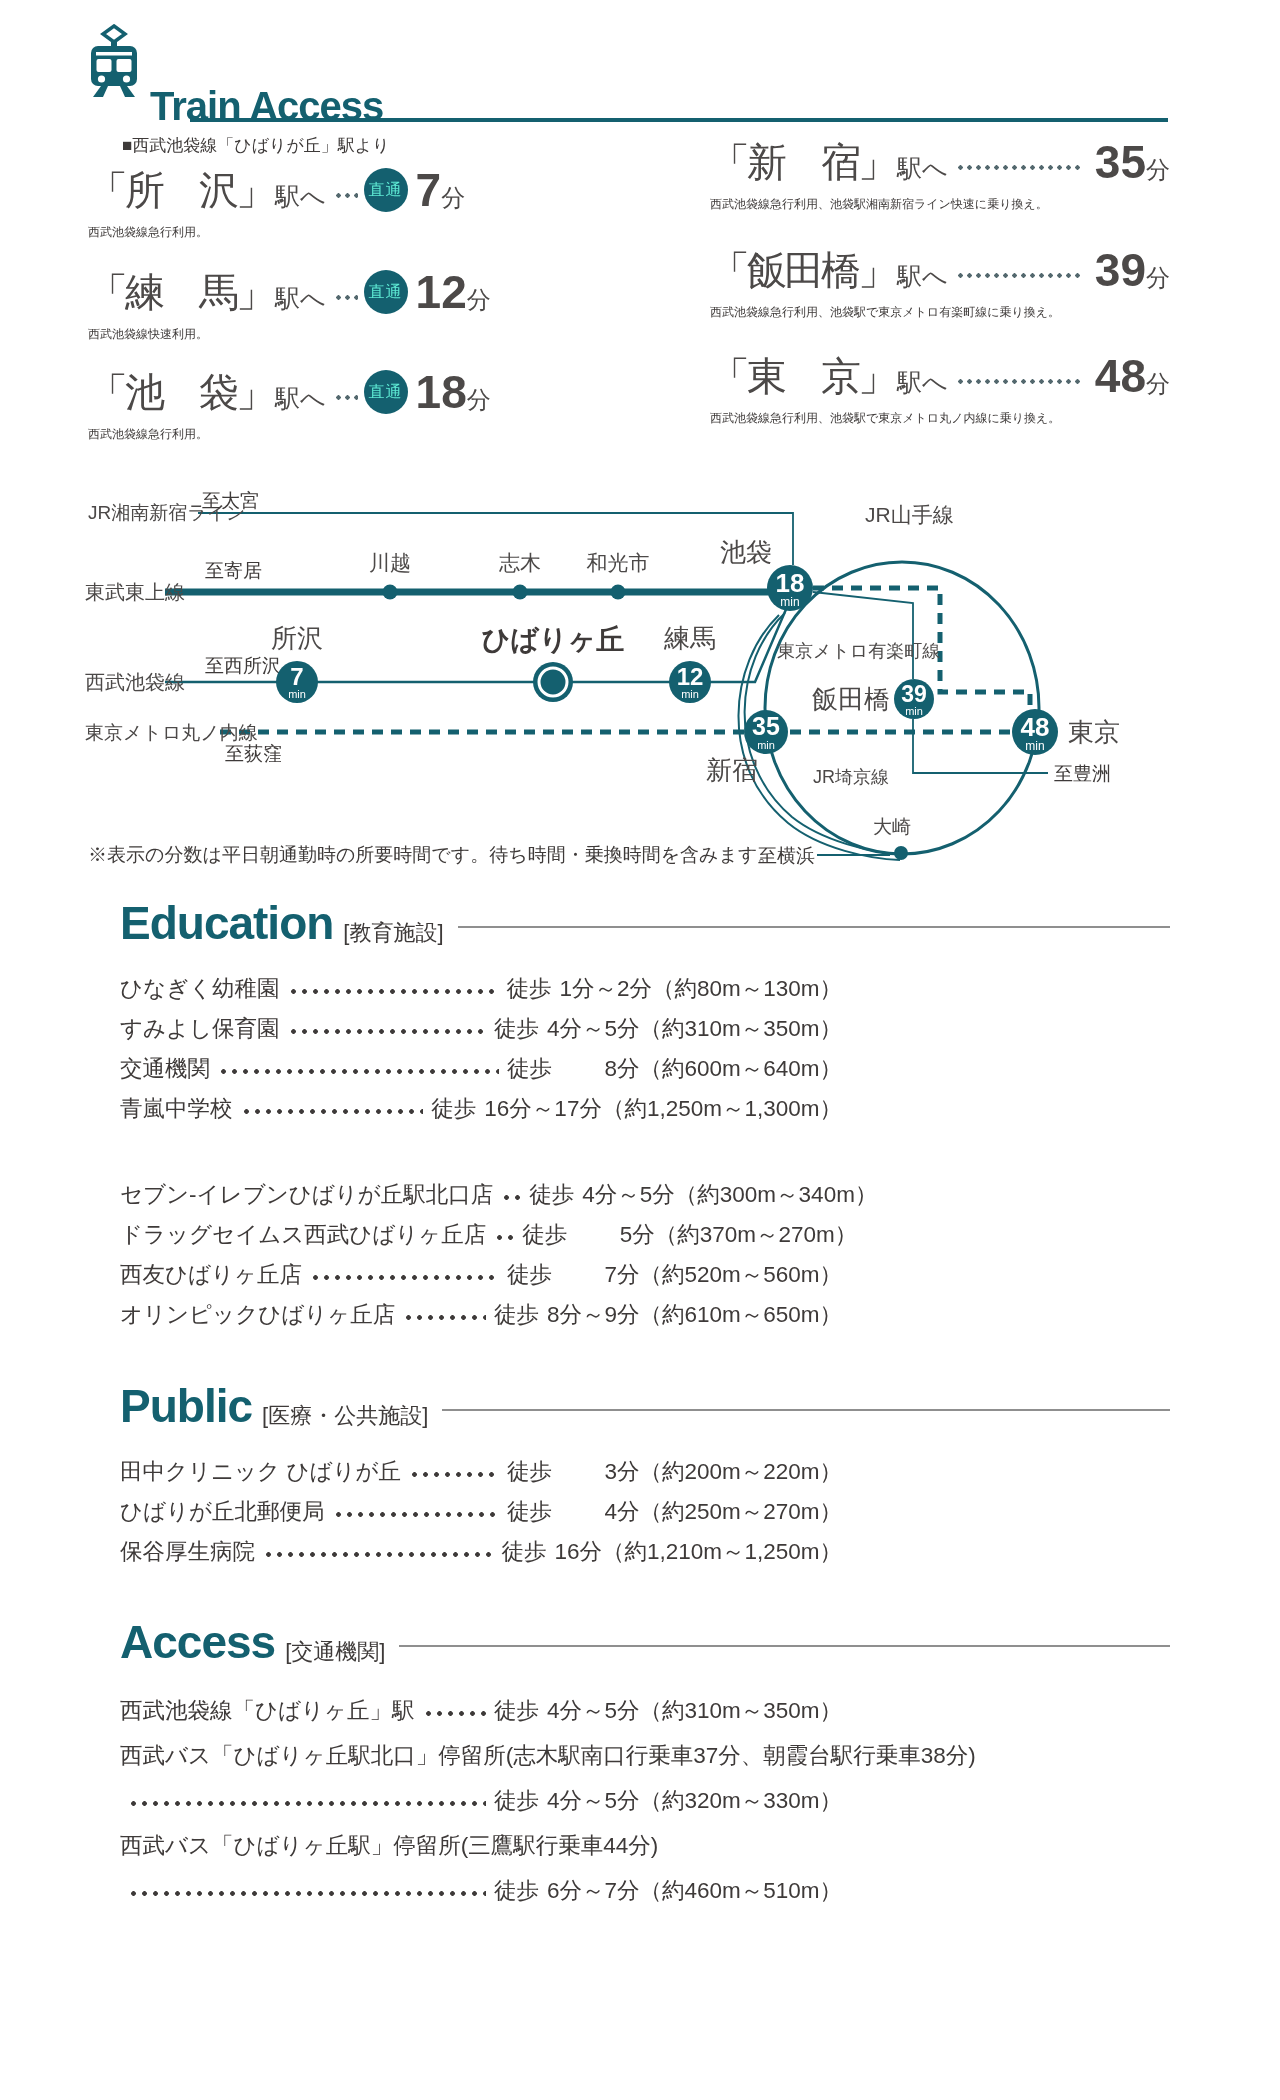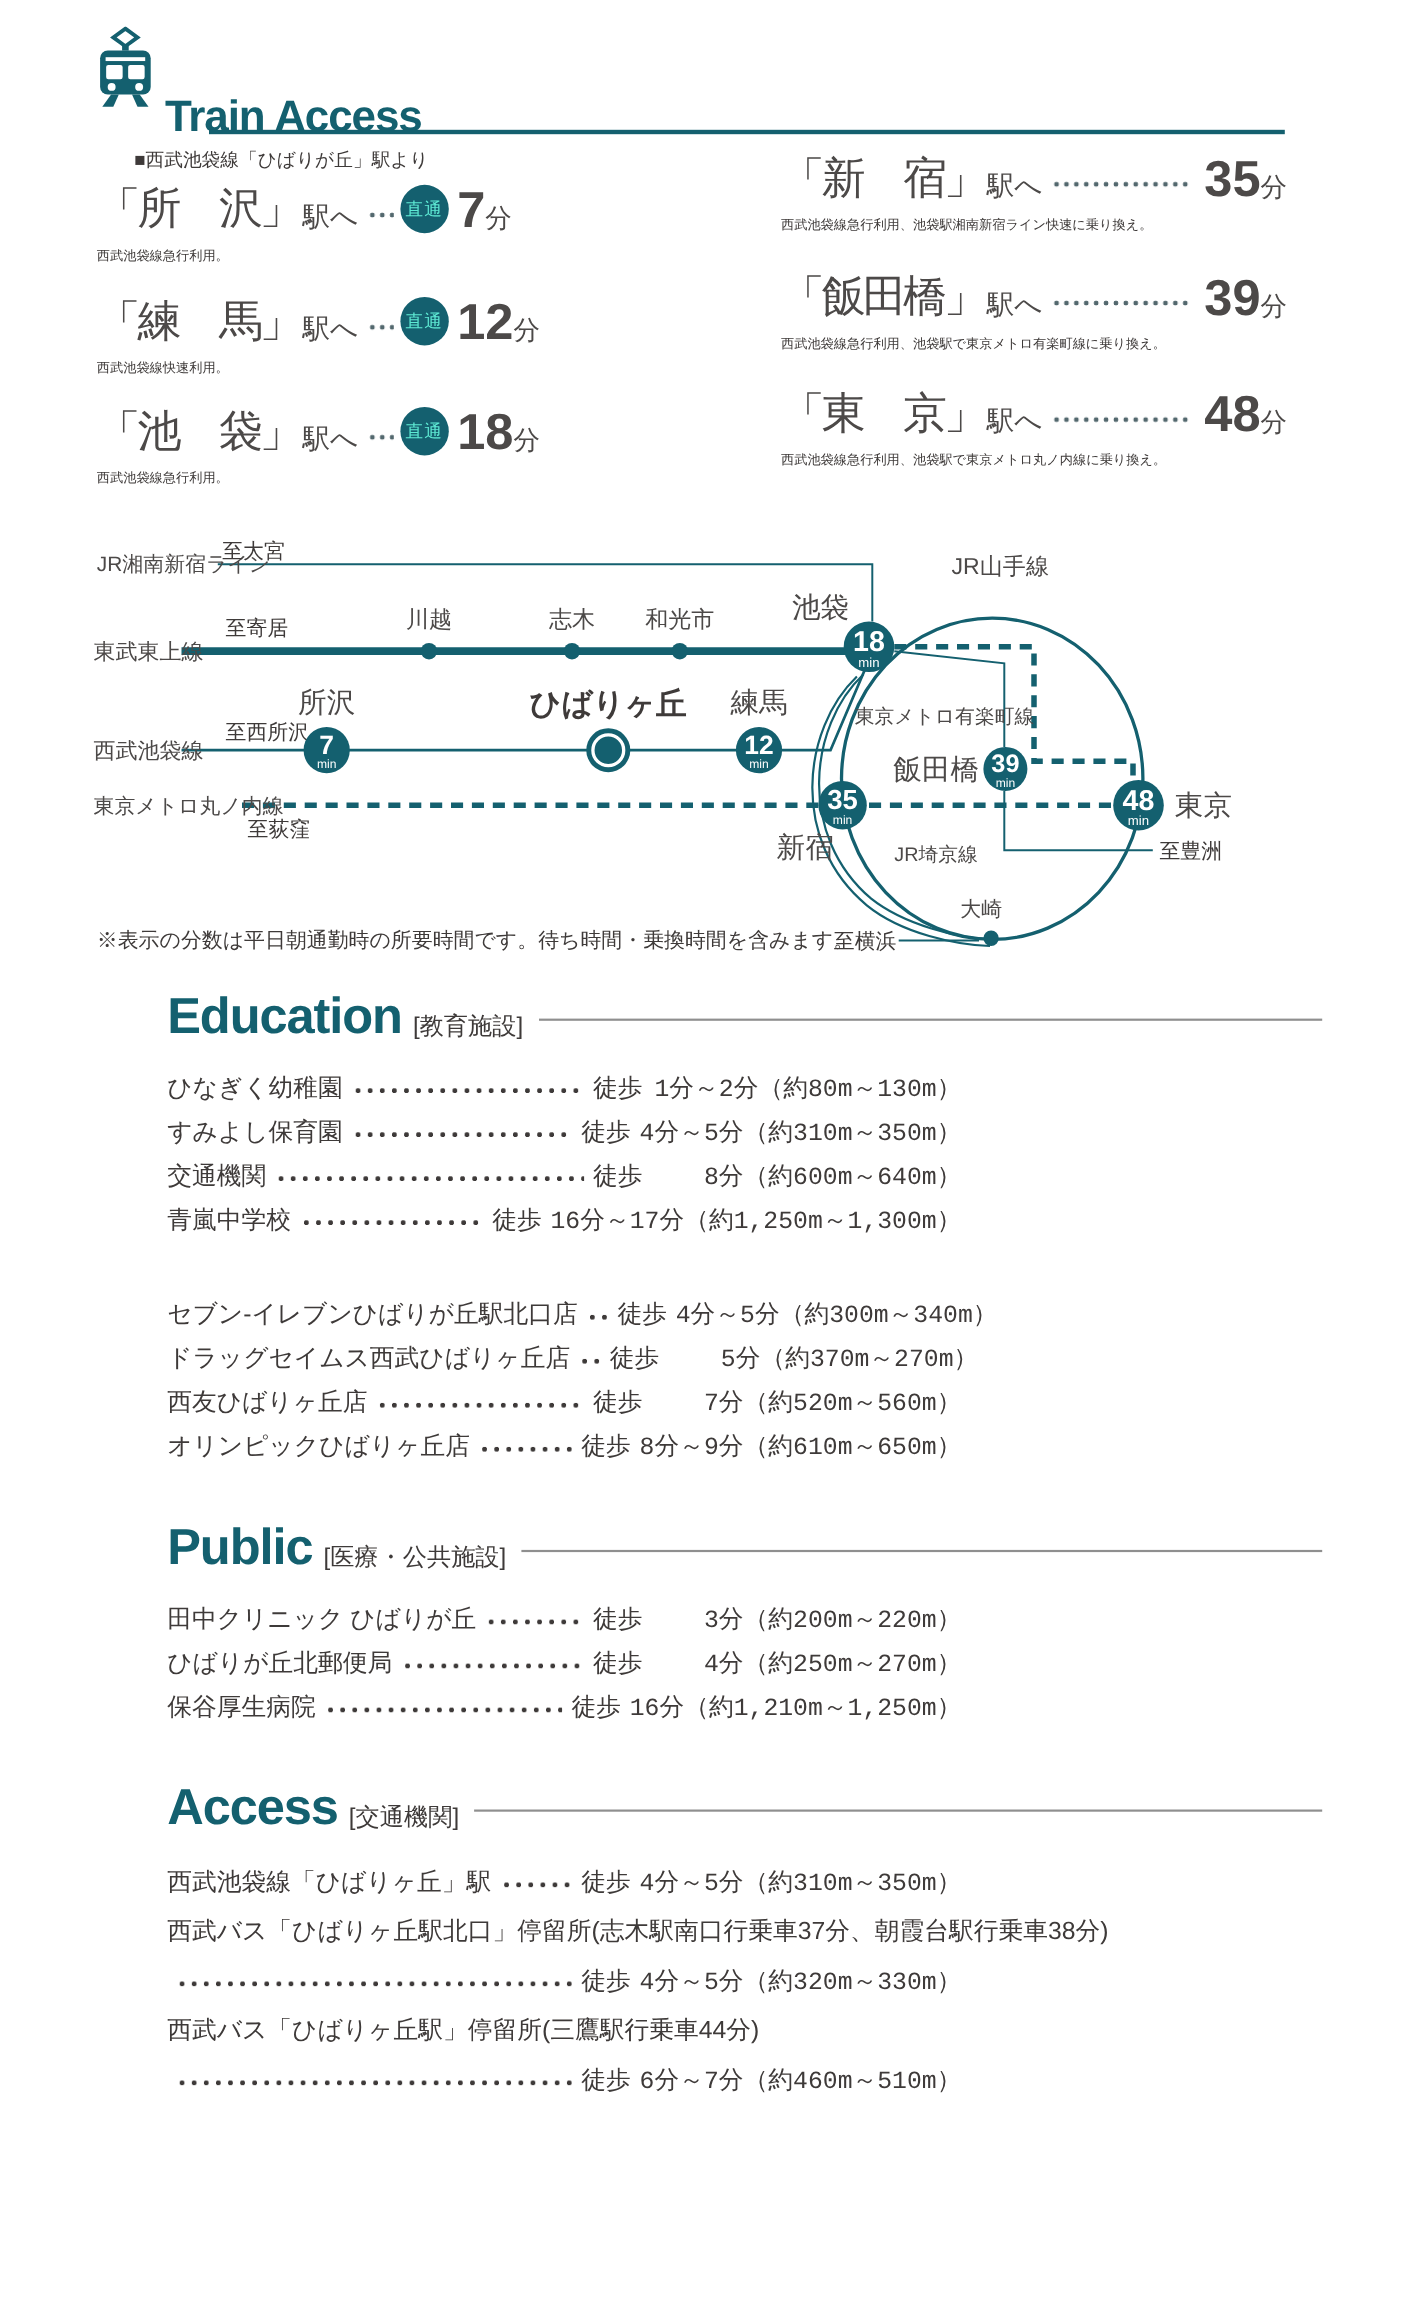--- a/index.html
+++ b/index.html
@@ -26,33 +26,33 @@
     font-size:16px;display:flex;align-items:center;justify-content:center;letter-spacing:1px;}
   .min-num{font-size:46px;font-weight:bold;color:var(--grey);margin-left:8px;line-height:1;}
   .min-unit{font-size:24px;color:var(--grey);margin-top:16px;}
   .route-note{font-size:12px;color:var(--dark);margin-top:10px;white-space:nowrap;}
 
   
   .route-map{position:absolute;left:80px;top:465px;}
   .map-footnote{position:absolute;left:88px;top:842px;font-size:19px;color:var(--dark);text-align:center;}
 
   
-  .sections{position:absolute;left:120px;top:898px;width:1050px;margin-left:32px;}
+  .sections{position:absolute;left:120px;top:898px;width:1050px;}
   .section{margin-bottom:46px;}
   .sec-head{display:flex;align-items:flex-start;margin-bottom:20px;}
   .sec-title{font-size:46px;font-weight:bold;color:var(--teal);letter-spacing:-1px;line-height:1.1;}
   .sec-sub{font-size:22px;color:var(--dark);margin:20px 0 0 10px;white-space:nowrap;}
   .sec-rule{flex:1;height:2px;background:#8f8f8f;margin:28px 0 0 14px;}
   .f-row{display:flex;align-items:center;width:722px;height:40px;font-size:22.5px;color:var(--dark);}
   .section.access .f-row{height:45px;}
   .f-name{white-space:nowrap;}
   .f-dots{flex:1;height:12px;margin:6px 8px 0 8px;min-width:20px;
     background:radial-gradient(circle,#3e3a39 2.1px,transparent 2.5px) left center/11px 11px repeat-x;}
   .f-walk{margin-right:8px;white-space:nowrap;}
-  .f-val{min-width:282px;text-align:right;white-space:nowrap;font-family:Liberation Mono, monospace;}
+  .f-val{min-width:282px;text-align:right;white-space:nowrap;}
 
   svg text{font-family:"Liberation Sans",sans-serif;}
 </style>
 </head>
 <body>
 
 <div class="page">
 
   <svg class="brand-icon" viewBox="0 0 60 74">
     <path d="M30 2 L41 10 L30 18 L19 10 Z" fill="none" stroke="#14606f" stroke-width="3.5"></path>

